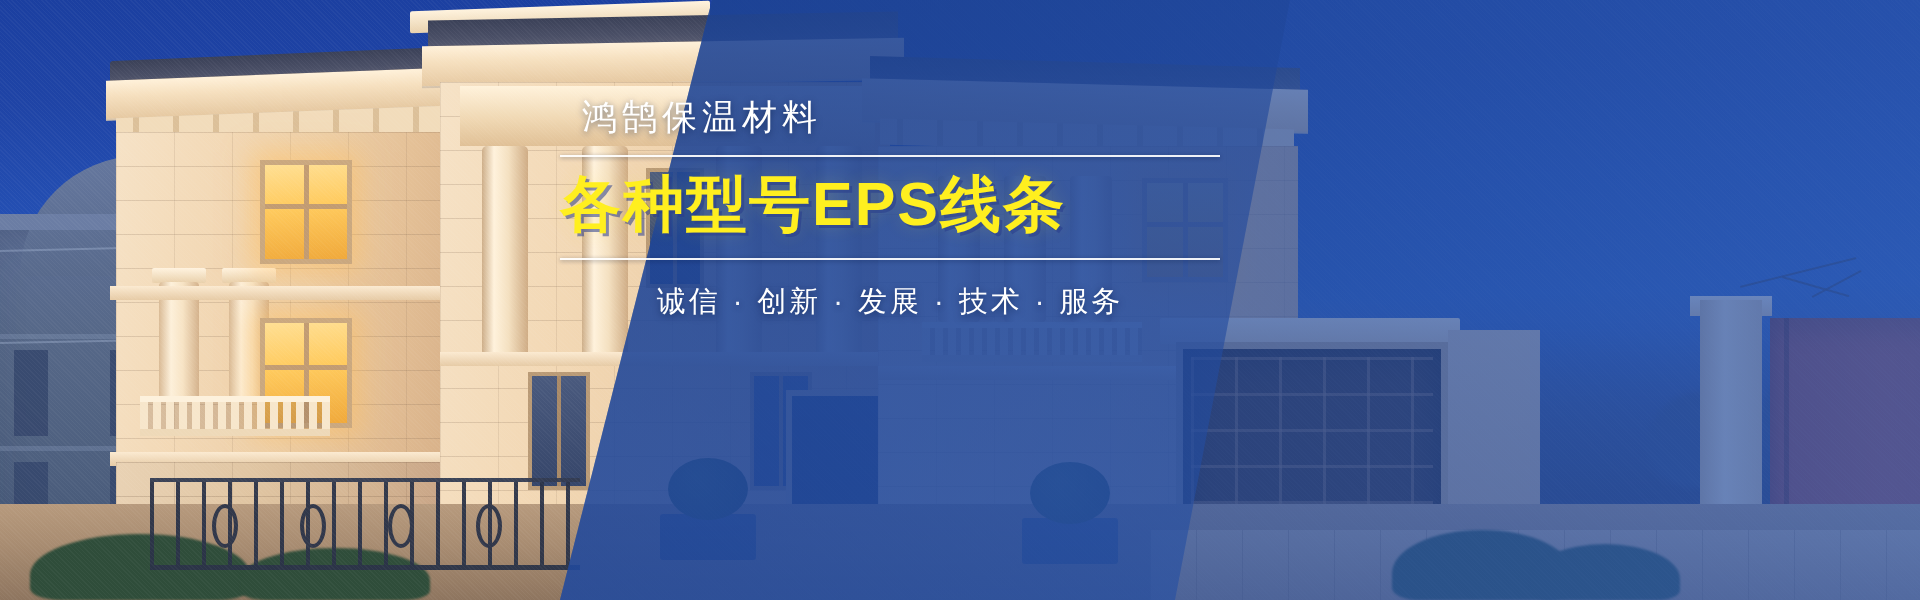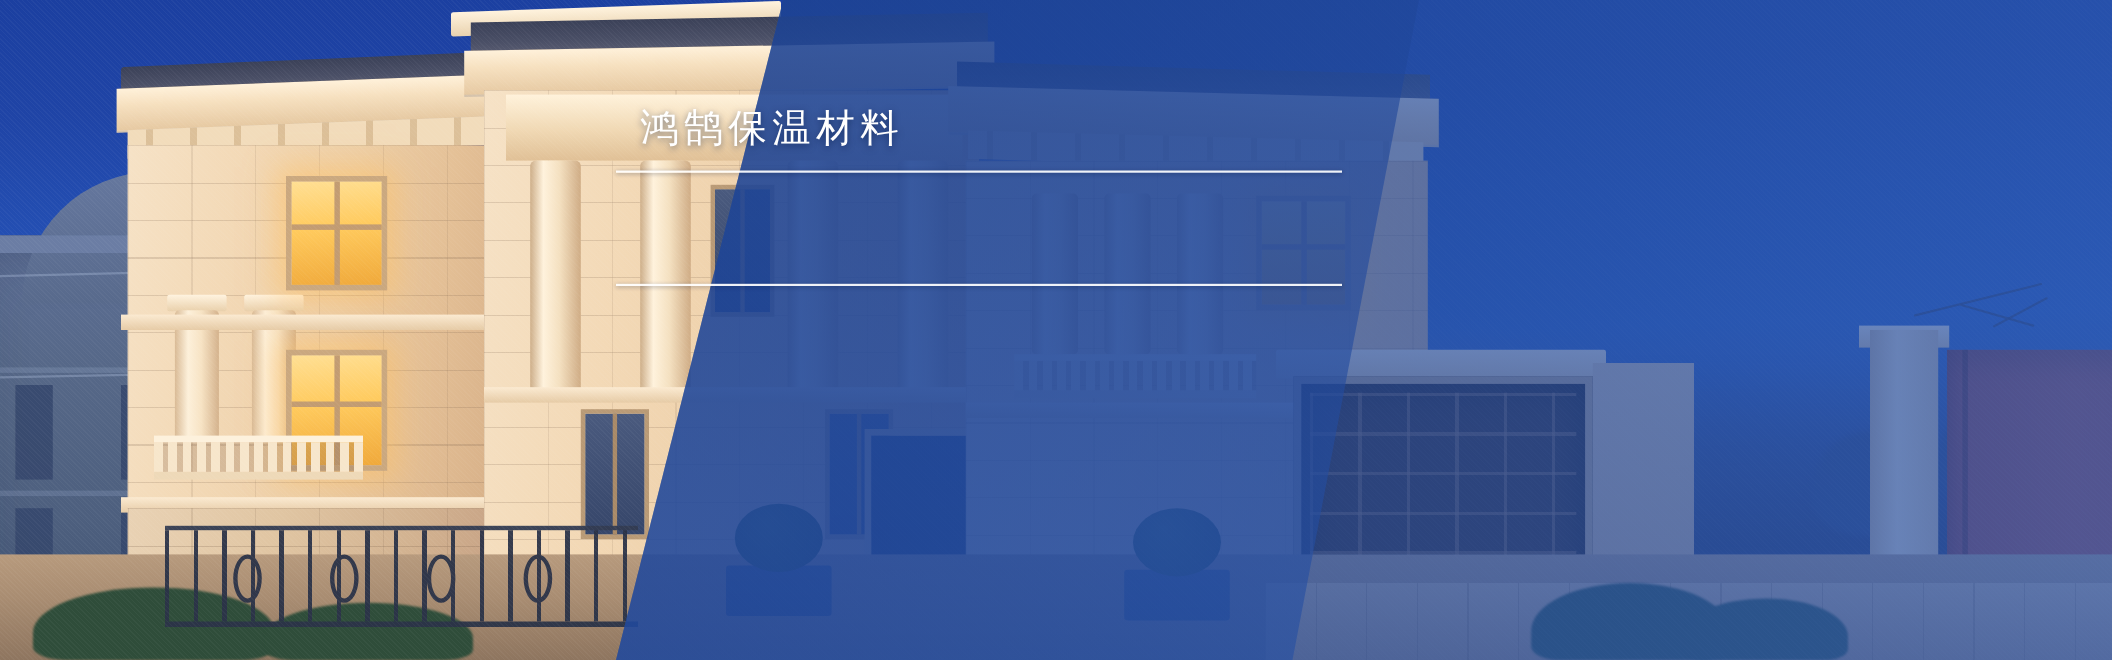--- a/index.html
+++ b/index.html
@@ -312,21 +312,24 @@
   <div class="overlay"></div>
   <div class="overlay2"></div>
 
   <div class="copy">
 
     <div class="brand">鸿鹄保温材料</div>
 
     <div class="rule"></div>
 
     <div class="headline">
-      <br>
+      <em>各种型号EPS线条</em><br>
     </div>
 
     <div class="rule bottom"></div>
 
+    <div class="slogan">
+      <span>诚信</span><span class="dot">·</span><span>创新</span><span class="dot">·</span><span>发展</span><span class="dot">·</span><span>技术</span><span class="dot">·</span><span>服务</span>
+    </div>
 
   </div>
 
 </div>
 
 </body></html>

